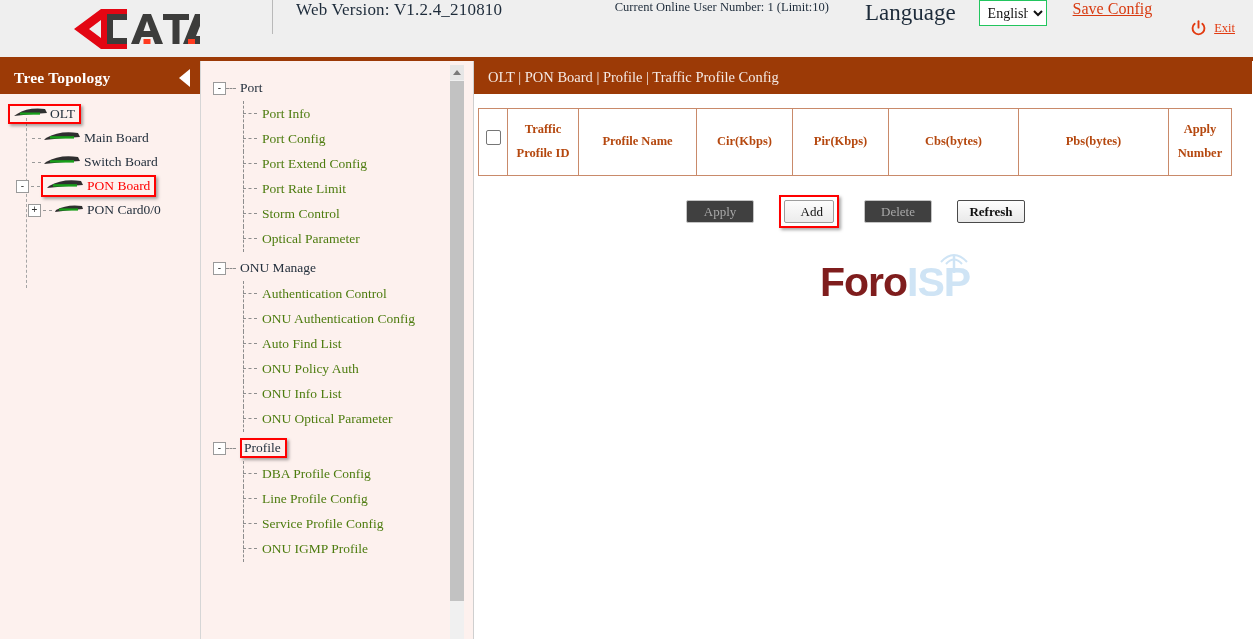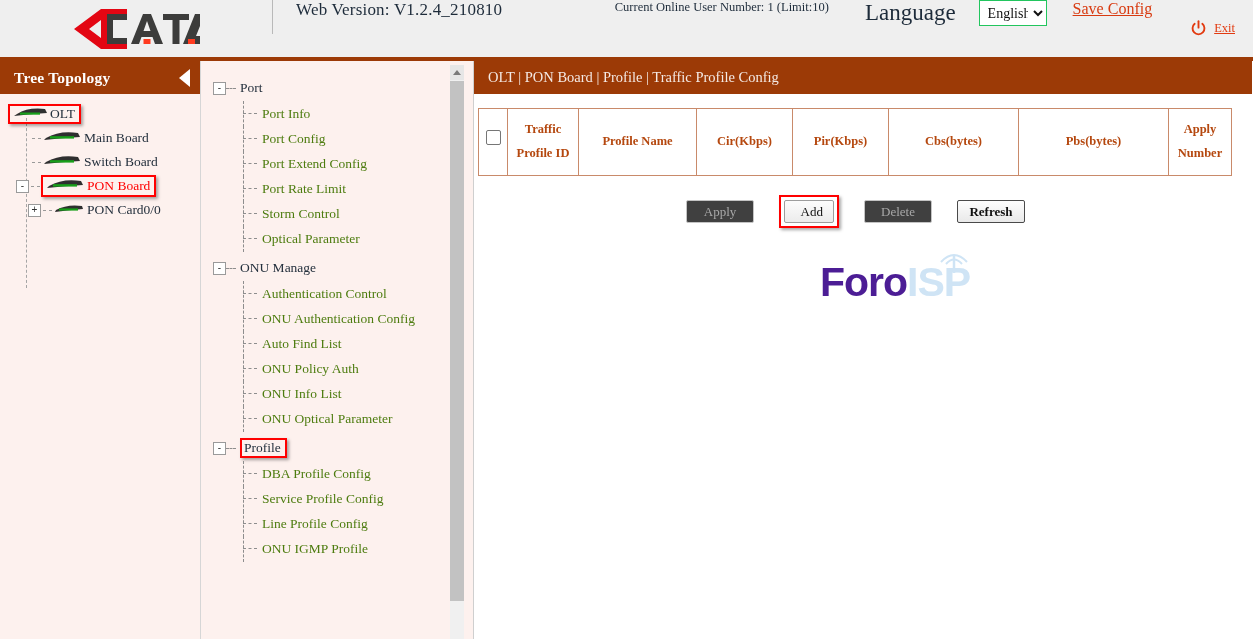--- a/index.html
+++ b/index.html
@@ -144,21 +144,21 @@
     box-shadow:2px 2px 3px rgba(0,0,0,.35);
   }
   .btn-hl .btn{min-width:50px;text-align:right;}
 
   
   .watermark{
     position:absolute;left:346px;top:165px;display:flex;align-items:flex-end;
     font-family:"Liberation Sans",sans-serif;font-size:41px;font-weight:bold;letter-spacing:-1px;
     user-select:none;
   }
-  .wm-foro{color:#4c1d95;}
+  .wm-foro{color:#7f1d1d;}
   .wm-isp{color:#cfe4f5;position:relative;}
   .wm-ant{position:absolute;left:30px;top:-22px;}
 
   
   .rt-line{position:absolute;right:0;top:0;bottom:0;width:1px;background:#ffffff;}
 </style>
 </head>
 <body>
 
 <div class="app">
@@ -340,25 +340,25 @@
             <span class="hlbox">
               <span class="glabel">Profile</span>
             </span>
           </div>
           <div class="mitem">
             <span class="tee"></span>
             <span class="ilabel">DBA Profile Config</span>
           </div>
           <div class="mitem">
             <span class="tee"></span>
+            <span class="ilabel">Line Profile Config</span>
+          </div>
+          <div class="mitem">
+            <span class="tee"></span>
             <span class="ilabel">Service Profile Config</span>
-          </div>
-          <div class="mitem">
-            <span class="tee"></span>
-            <span class="ilabel">Line Profile Config</span>
           </div>
           <div class="mitem">
             <span class="tee"></span>
             <span class="ilabel">ONU IGMP Profile</span>
           </div>
 
         </div>
       </div>
       <div class="mscroll-track"></div>
       <div class="mscroll-thumb"></div>

